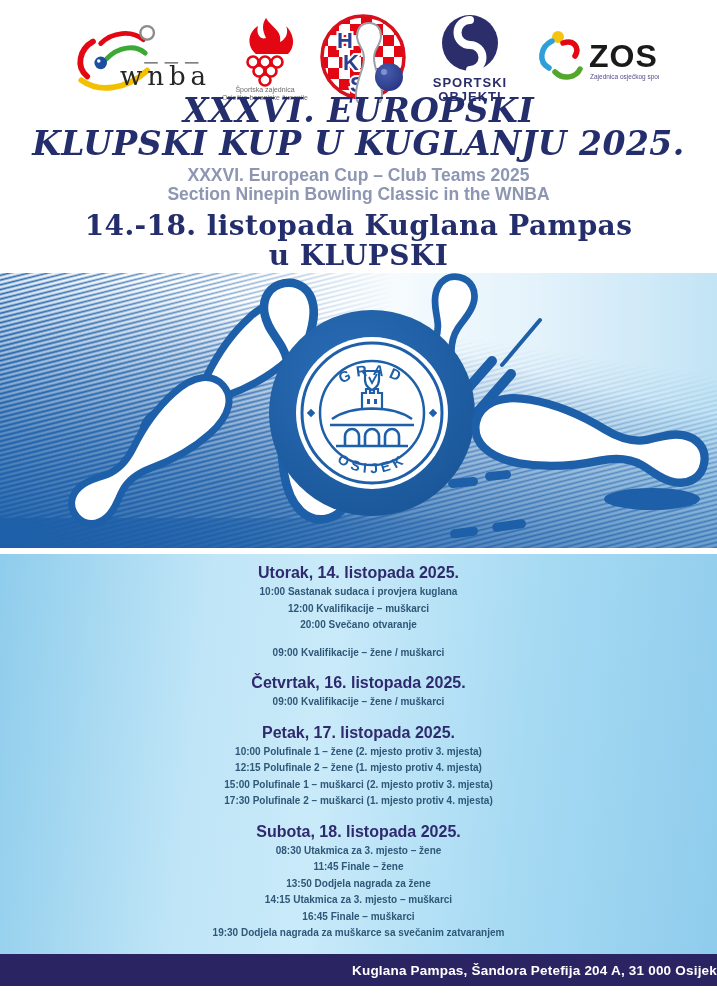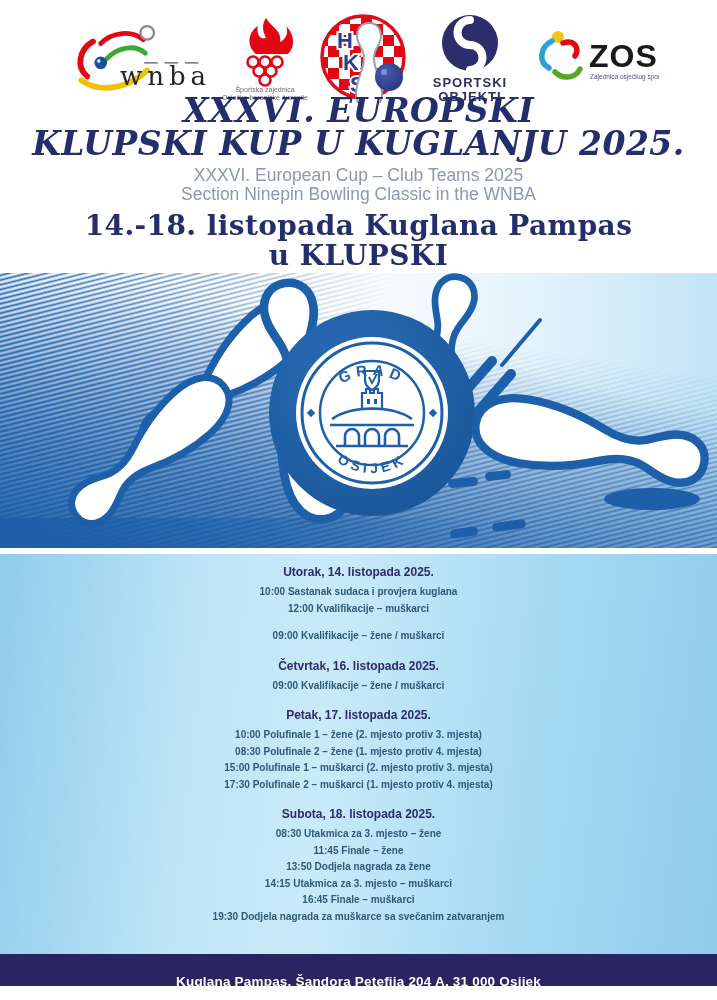--- a/index.html
+++ b/index.html
@@ -15,41 +15,41 @@
   .logo-row{
     display:flex;align-items:center;justify-content:space-between;
     padding:26px 58px 0 62px;height:90px;box-sizing:border-box;
   }
   .logo{display:flex;align-items:center;justify-content:center;}
   
   .title-block{margin-top:4px;text-align:center;color:#242e6c;
     font-family:"DejaVu Serif", serif;font-weight:bold;font-style:italic;}
   .title-line{font-size:33px;line-height:33px;letter-spacing:.5px;}
   .subtitle-block{margin-top:6px;text-align:center;color:#8d96b2;
-    font-weight:normal;font-size:17.5px;line-height:19px;}
+    font-weight:bold;font-size:17.5px;line-height:19px;}
   .date-block{margin-top:7px;text-align:center;color:#242e6c;
     font-family:"DejaVu Serif", serif;font-weight:bold;}
   .date-line{font-size:28px;line-height:30px;letter-spacing:.4px;}
   
   .hero{display:block;margin-top:2px;}
   
   .separator{height:6px;background:#ffffff;}
   
   .schedule{
     height:400px;box-sizing:border-box;padding-top:8px;overflow:hidden;
     text-align:center;
     background:linear-gradient(96deg,#8fcdec 0%,#bfe5f7 28%,#c9eaf9 45%,#a6daf3 72%,#8fccec 100%);
   }
   .day-block{margin-bottom:11px;}
-  .day-title{font-size:12px;line-height:21px;font-weight:bold;color:#2f2a6e;margin-bottom:1px;}
+  .day-title{font-size:16px;line-height:21px;font-weight:bold;color:#2f2a6e;margin-bottom:1px;}
   .event-line{font-size:10px;line-height:16.5px;font-weight:bold;color:#2f5878;}
   
   .footer{
-    height:32px;background:#2a2462;color:#ffffff;text-align:center;
-    font-size:13.5px;font-weight:bold;padding-top:20px;box-sizing:border-box;
+    height:32px;background:#2a2462;color:#ffffff;text-align:right;
+    font-size:13.5px;font-weight:bold;padding-top:9px;box-sizing:border-box;
     letter-spacing:.2px;
   }
   svg text{font-family:"Liberation Sans", sans-serif;}
   .serif-text{font-family:"DejaVu Serif", serif;}
 </style>
 </head>
 <body>
 
 <div class="page">
 
@@ -266,41 +266,42 @@
   </svg>
 
   <div class="separator"></div>
 
   <div class="schedule">
   <div class="day-block">
     <div class="day-title">Utorak, 14. listopada 2025.</div>
     <div class="day-events">
           <div class="event-line">10:00 Sastanak sudaca i provjera kuglana</div>
           <div class="event-line">12:00 Kvalifikacije – muškarci</div>
+          <div class="event-line">20:00 Svečano otvaranje</div>
         </div>
   </div>
 
   <div class="day-block">
     <div class="day-events">
           <div class="event-line">09:00 Kvalifikacije – žene / muškarci</div>
         </div>
   </div>
 
   <div class="day-block">
     <div class="day-title">Četvrtak, 16. listopada 2025.</div>
     <div class="day-events">
           <div class="event-line">09:00 Kvalifikacije – žene / muškarci</div>
         </div>
   </div>
 
   <div class="day-block">
     <div class="day-title">Petak, 17. listopada 2025.</div>
     <div class="day-events">
           <div class="event-line">10:00 Polufinale 1 – žene (2. mjesto protiv 3. mjesta)</div>
-          <div class="event-line">08:30 Polufinale 2 – žene (1. mjesto protiv 4. mjesta)</div>
+          <div class="event-line">12:15 Polufinale 2 – žene (1. mjesto protiv 4. mjesta)</div>
           <div class="event-line">15:00 Polufinale 1 – muškarci (2. mjesto protiv 3. mjesta)</div>
           <div class="event-line">17:30 Polufinale 2 – muškarci (1. mjesto protiv 4. mjesta)</div>
         </div>
   </div>
 
   <div class="day-block">
     <div class="day-title">Subota, 18. listopada 2025.</div>
     <div class="day-events">
           <div class="event-line">08:30 Utakmica za 3. mjesto – žene</div>
           <div class="event-line">11:45 Finale – žene</div>

